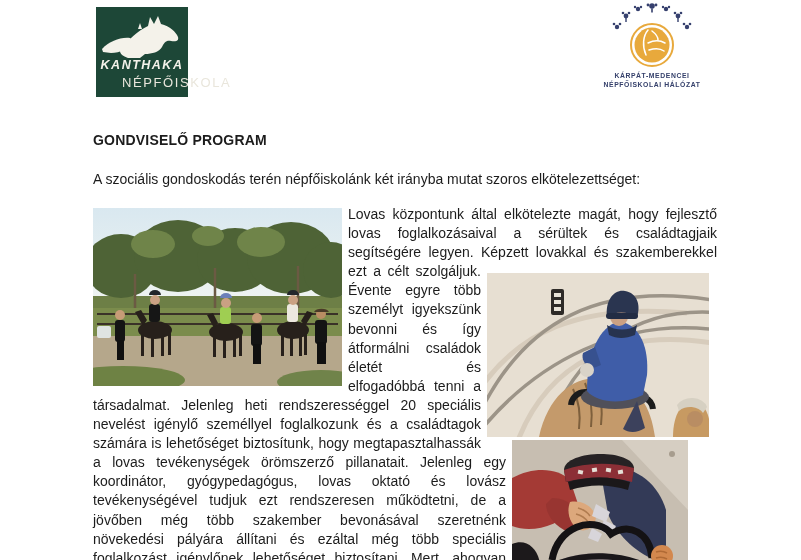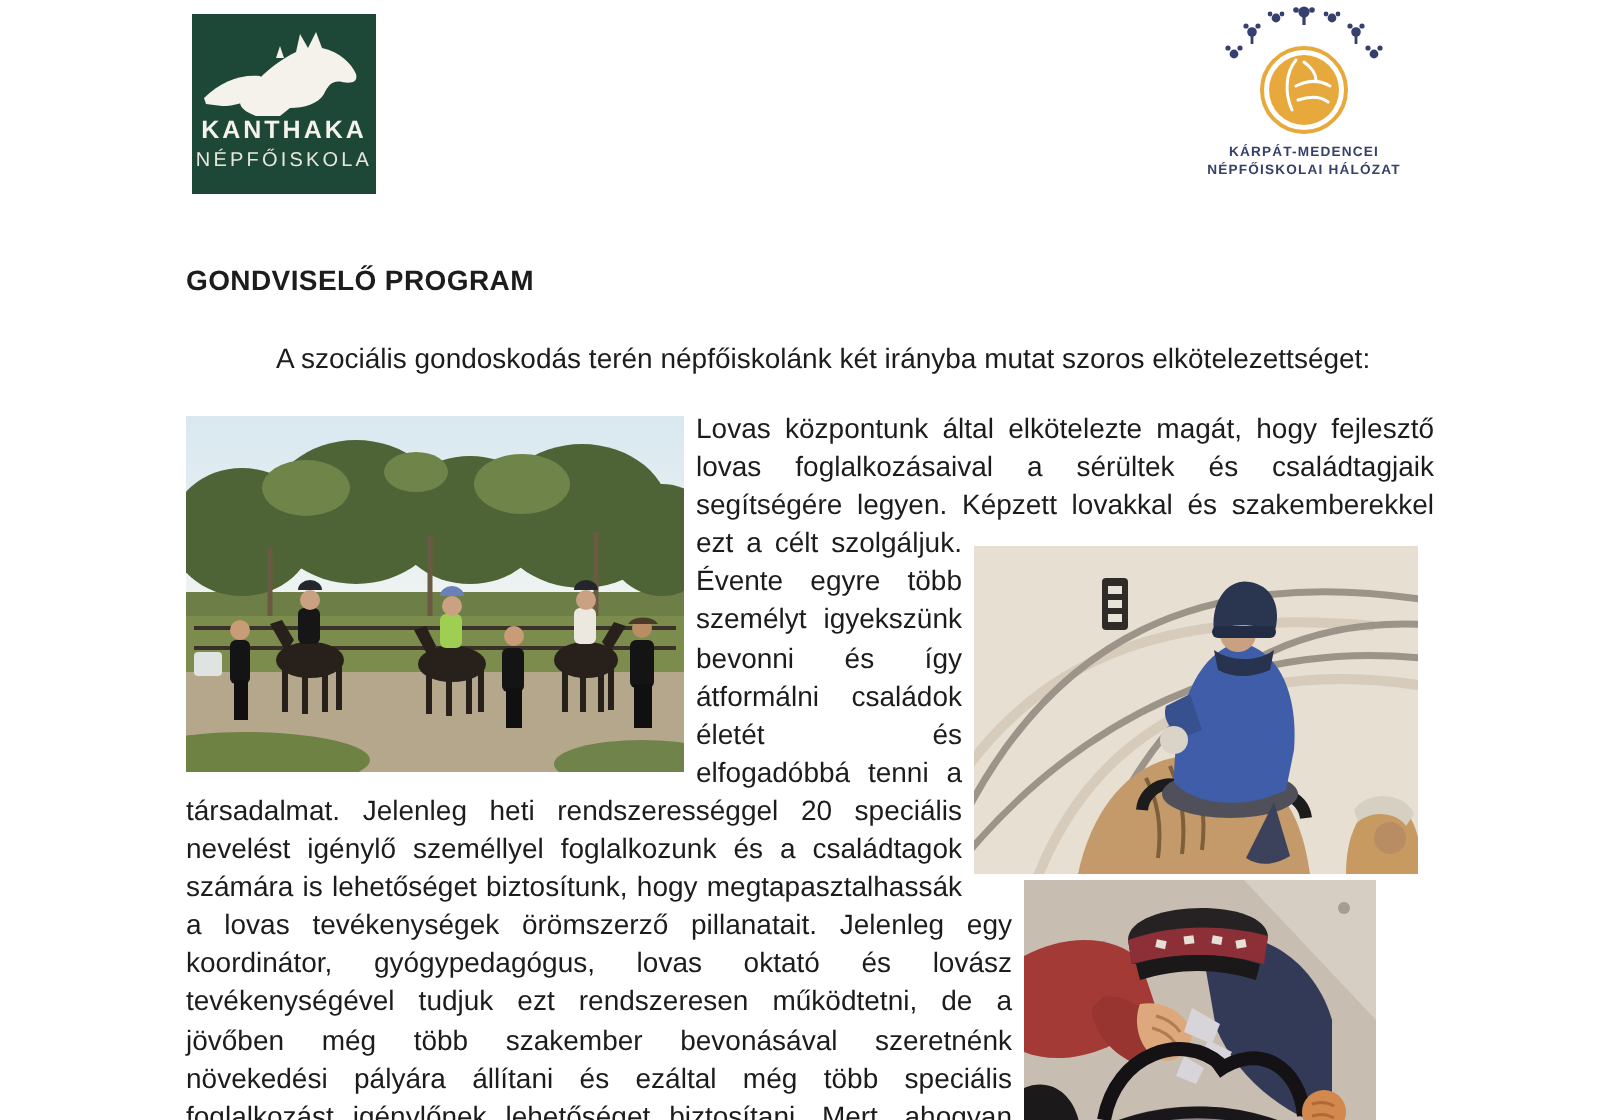--- a/index.html
+++ b/index.html
@@ -7,27 +7,27 @@
   body {
     position:relative; width:801px; height:560px; background:#ffffff;
     overflow:hidden; font-family:"Liberation Sans", sans-serif; color:#1c1c1c;
   }
   
   .logo-kanthaka {
     position:absolute; left:96px; top:7px; width:92px; height:90px;
     background:var(--green,#1d4737); text-align:center;
   }
   .logo-kanthaka .horse-svg { display:block; margin:4px auto 0; }
-  .lk-title { color:#f4f2ea; font-size:12.5px; font-weight:bold; letter-spacing:1.5px; line-height:13px; }
-  .lk-sub   { color:#e9e6dc; font-size:10px; letter-spacing:1.6px; margin-top:3px; }
+  .lk-title { color:#f4f2ea; font-size:12.5px; font-weight:bold; letter-spacing:1.5px; line-height:13px;font-style:italic; }
+  .lk-sub   { color:#e9e6dc; font-size:13px; letter-spacing:1.6px; margin-top:3px;padding-left:26px; }
   .logo-network { position:absolute; left:602px; top:3px; width:100px; text-align:center; }
   .ln-line { color:var(--navy,#35406b); font-weight:bold; font-size:6.8px; letter-spacing:0.6px; line-height:9px; }
   
   .doc-heading { position:absolute; left:93px; top:132px; font-size:14px; font-weight:bold; letter-spacing:0.2px;text-align:right; }
-  .doc-intro   { position:absolute; left:93px; top:171px; width:640px; font-size:14px;margin-left:45px; }
+  .doc-intro   { position:absolute; left:93px; top:171px; width:640px; font-size:14px; }
   .doc-para {
     position:absolute; left:93px; top:205px; width:624px;
     font-size:14px; line-height:19.1px; text-align:justify;
   }
   
   .photo { display:block; overflow:hidden; }
   .ph1 { float:left;  width:249px; height:178px; margin:3px 6px 2px 0; }
   .fspace { float:right; width:1px; height:68px; margin-right:-1px; }
   .ph2 { float:right; clear:right; width:222px; height:164px; margin:0 8px 0 6px; }
   .ph3 { float:right; clear:right; width:176px; height:150px; margin:3px 29px 0 6px; }

